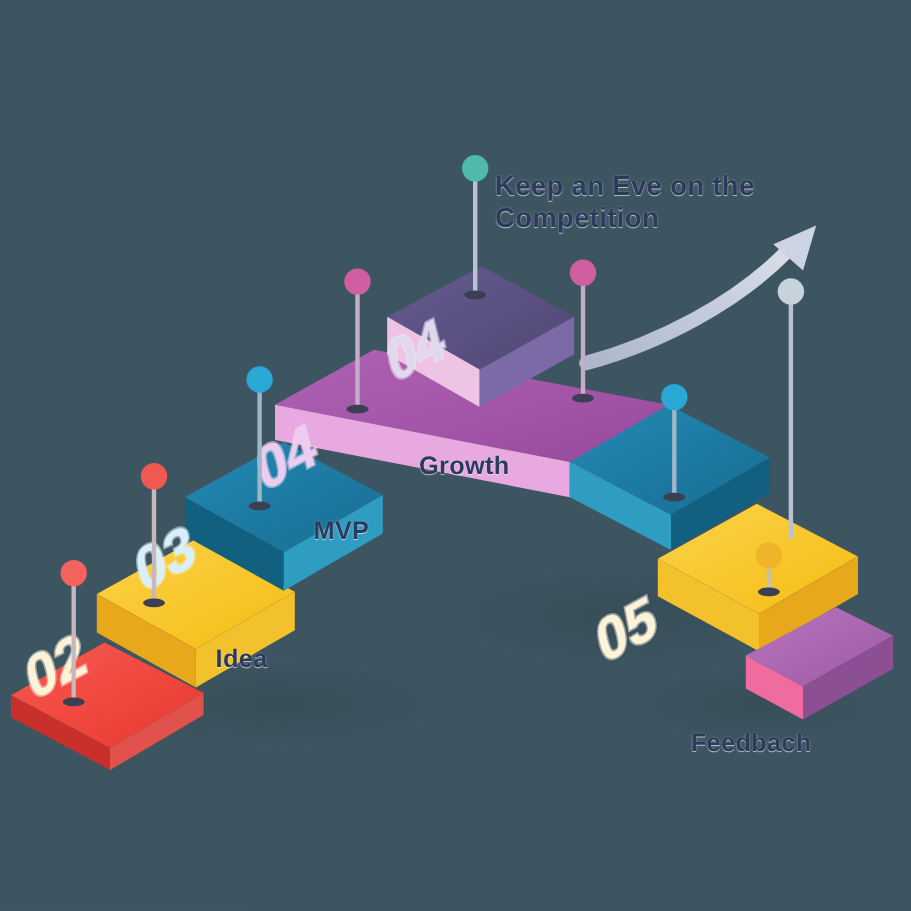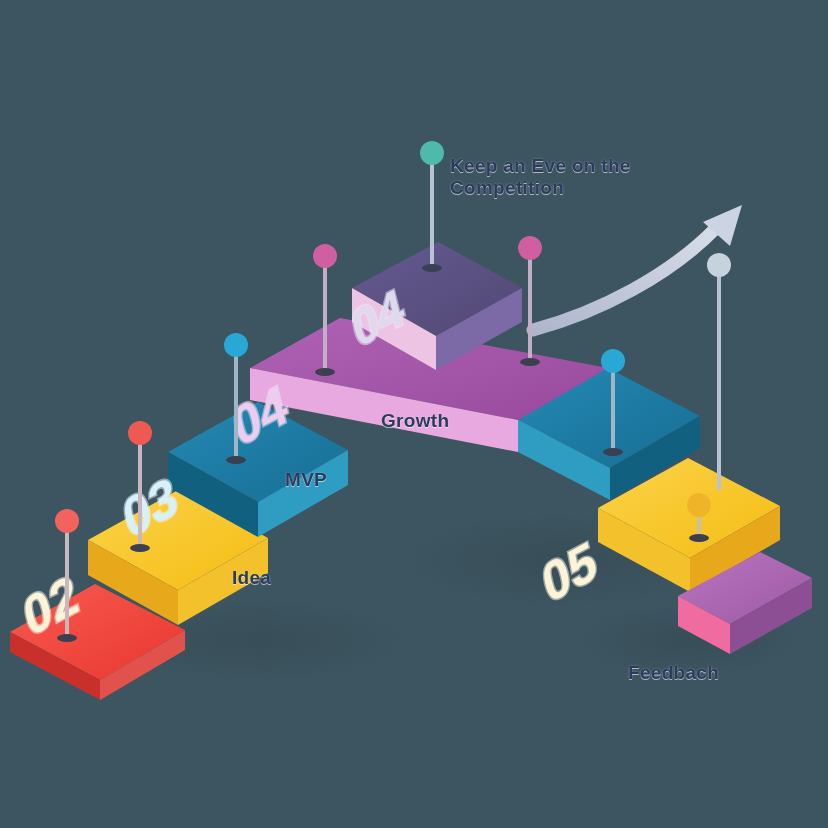--- a/index.html
+++ b/index.html
@@ -16,28 +16,28 @@
   .lbl{
     position:absolute;
     color:#2b3b5e;
     font-weight:700;
     letter-spacing:.3px;
     text-shadow:0 1px 0 rgba(255,255,255,.55), 0 0 2px rgba(255,255,255,.35);
     line-height:1.15;
     white-space:pre-line;
     pointer-events:none;
   }
-  .lbl-step{font-size:19px;}
-  .lbl-note{font-size:19px;}
+  .lbl-step{font-size:23px;}
+  .lbl-note{font-size:25px;}
 
   #l-keep{left:450px;top:155px;}
   #l-build{left:637px;top:362px;}
   #l-growth{left:381px;top:410px;}
   #l-mvp{left:285px;top:469px;}
-  #l-idea{left:196px;top:567px;margin-left:36px;}
+  #l-idea{left:196px;top:585px;}
   #l-revenue{left:628px;top:662px;}
   #l-monitor{left:102px;top:675px;}
 </style>
 </head>
 <body style="background: rgb(61, 85, 96);">
 
 <div id="stage">
 
   <svg id="scene" viewBox="0 0 828 828">
     <defs>

